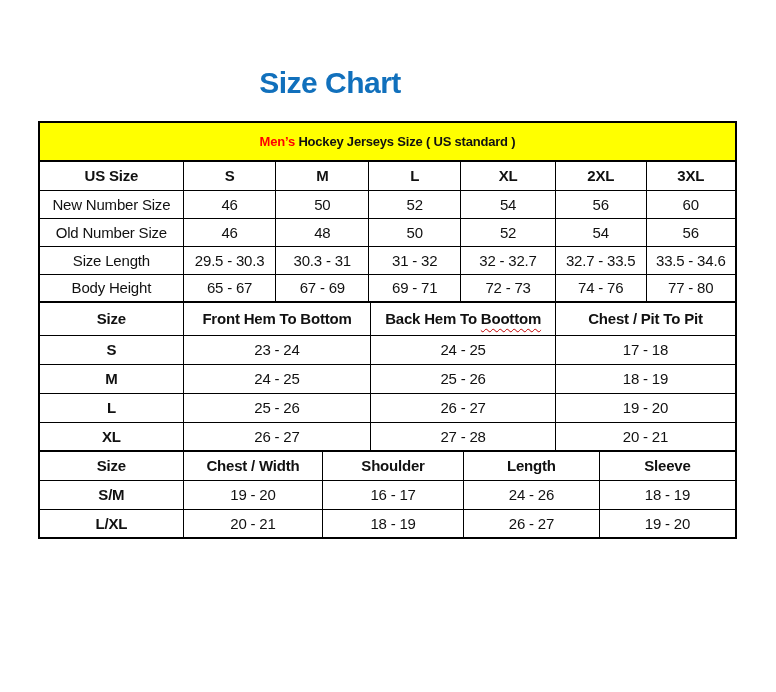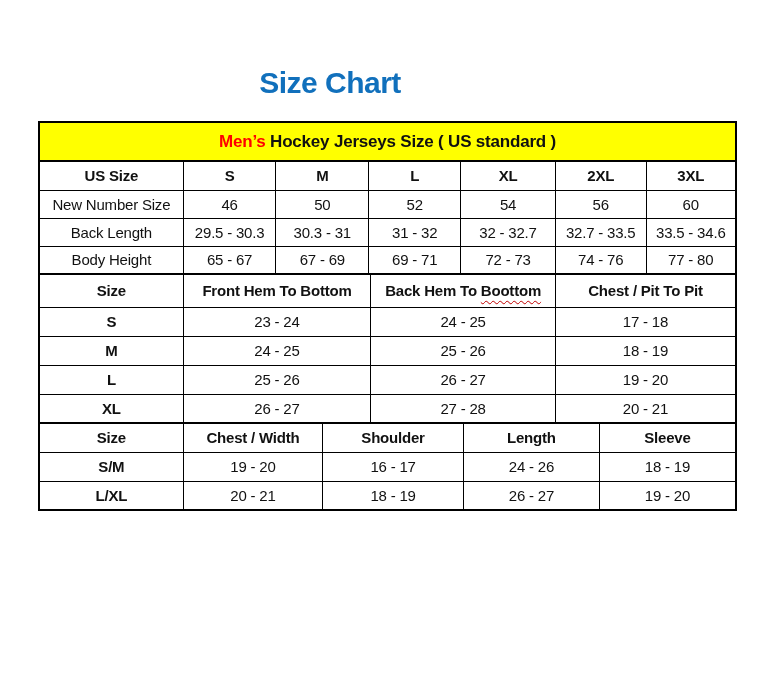--- a/index.html
+++ b/index.html
@@ -41,21 +41,21 @@
     border: 1px solid #000;
     text-align: center;
     vertical-align: middle;
     font-size: 15px;
     padding: 0 2px;
     letter-spacing: -0.2px;
   }
   tr.band-row td {
     background: #FFFF00;
     font-weight: bold;
-    font-size: 17px;
+    font-size: 13px;
     border-top: 2px solid #000;
     border-bottom: 2px solid #000;
   }
   .accent { color: #FF0000; }
   tr.head-row td { font-weight: bold; }
   td.row-label-bold { font-weight: bold; }
   .band-men { height: 39px; }
   .band-women { height: 36px; }
   .band-youth { height: 32px; }
   .head-men { height: 29px; }
@@ -106,21 +106,30 @@
       <tr class="row-men">
         <td>New Number Size</td>
         <td>46</td>
         <td>50</td>
         <td>52</td>
         <td>54</td>
         <td>56</td>
         <td>60</td>
       </tr>
       <tr class="row-men">
-        <td>Back Length</td>
+        <td>Old Number Size</td>
+        <td>46</td>
+        <td>48</td>
+        <td>50</td>
+        <td>52</td>
+        <td>54</td>
+        <td>56</td>
+      </tr>
+      <tr class="row-men">
+        <td>Size Length</td>
         <td>29.5 - 30.3</td>
         <td>30.3 - 31</td>
         <td>31 - 32</td>
         <td>32 - 32.7</td>
         <td>32.7 - 33.5</td>
         <td>33.5 - 34.6</td>
       </tr>
       <tr class="row-men">
         <td>Body Height</td>
         <td>65 - 67</td>

